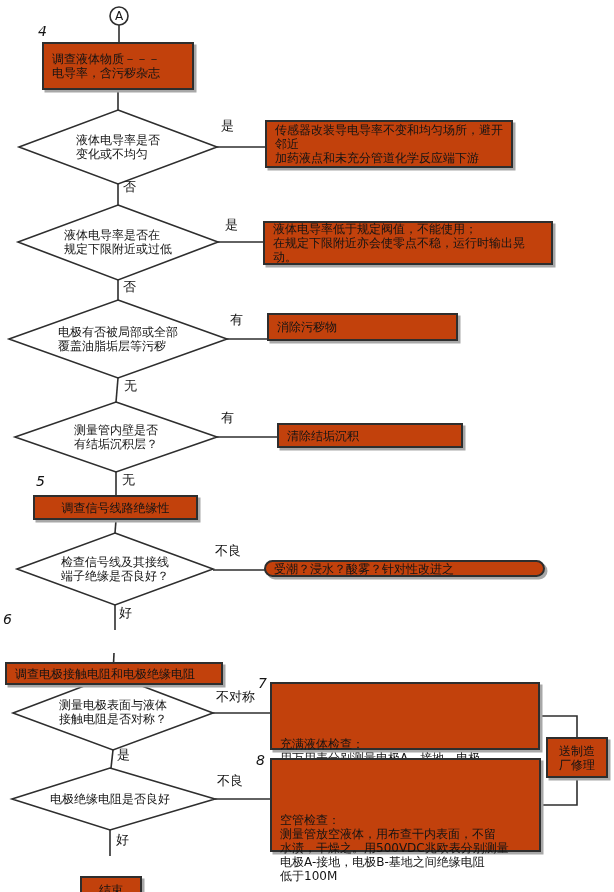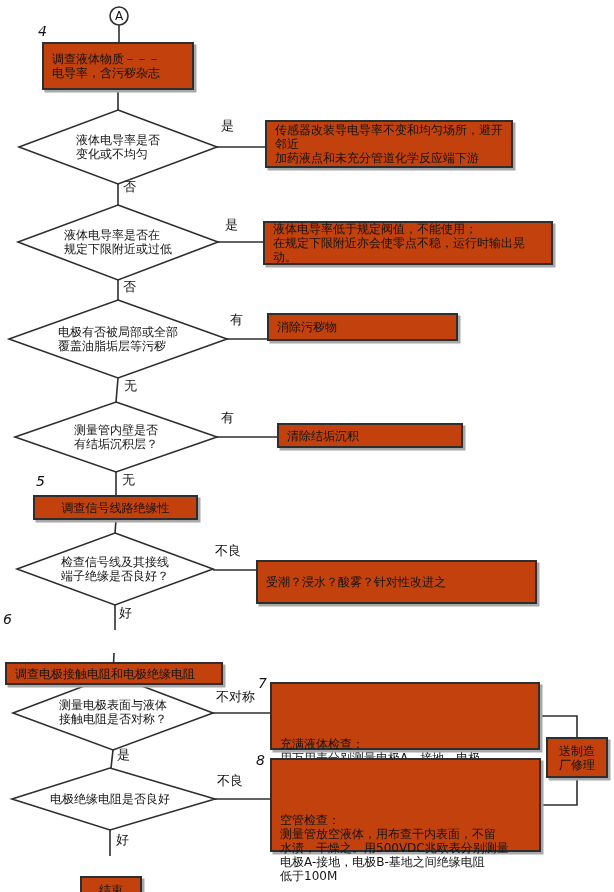--- a/index.html
+++ b/index.html
@@ -97,21 +97,21 @@
   </div>
 
   <div class="node" style="left:277px;top:423px;width:186px;height:25px;">
     <span class="txt">清除结垢沉积</span>
   </div>
 
   <div class="node center" style="left:33px;top:495px;width:165px;height:25px;">
     <span class="txt">调查信号线路绝缘性</span>
   </div>
 
-  <div class="node" style="left:256px;top:560px;width:281px;height:44px;">
+  <div class="node" style="left:264px;top:560px;width:281px;height:17px;border-radius:14px;">
     <span class="txt">受潮？浸水？酸雾？针对性改进之</span>
   </div>
 
   <div class="node" style="left:5px;top:630px;width:218px;height:23px;margin-top:32px;">
     <span class="txt">调查电极接触电阻和电极绝缘电阻</span>
   </div>
 
   <div class="node topalign" style="left:270px;top:682px;width:270px;height:68px;">
     <span class="txt">充满液体检查：
 用万用表分别测量电极A－接地，电极

